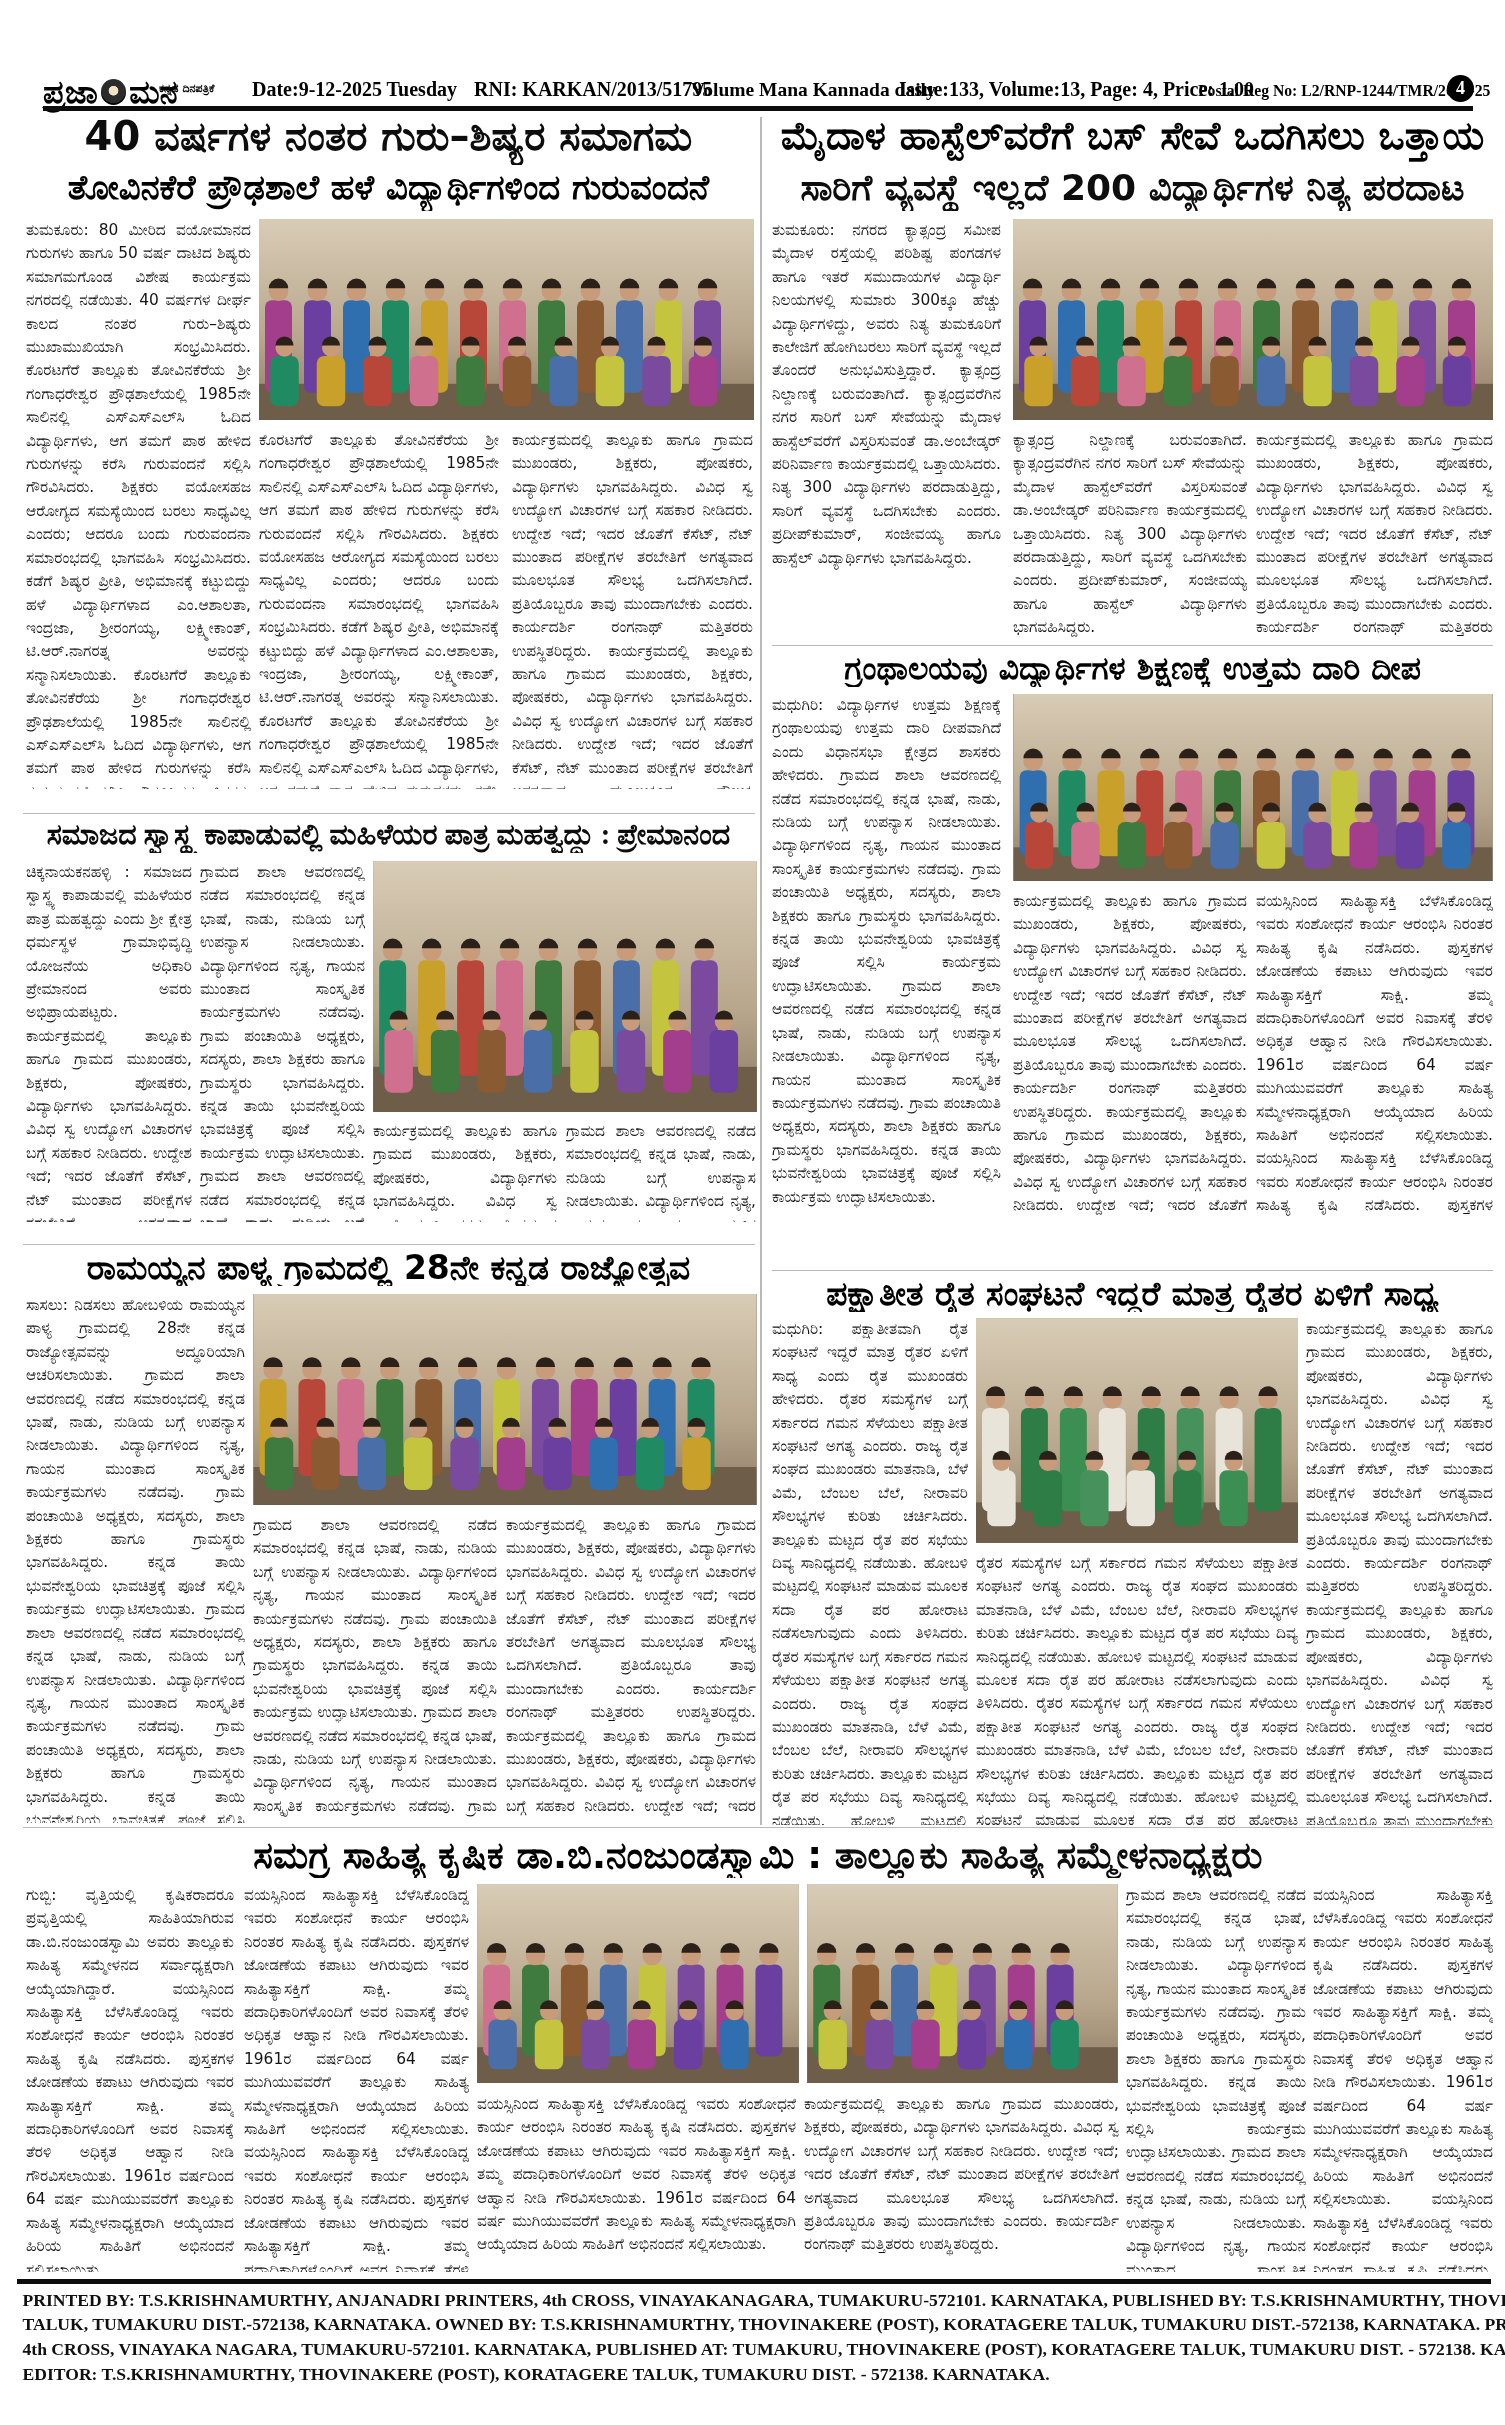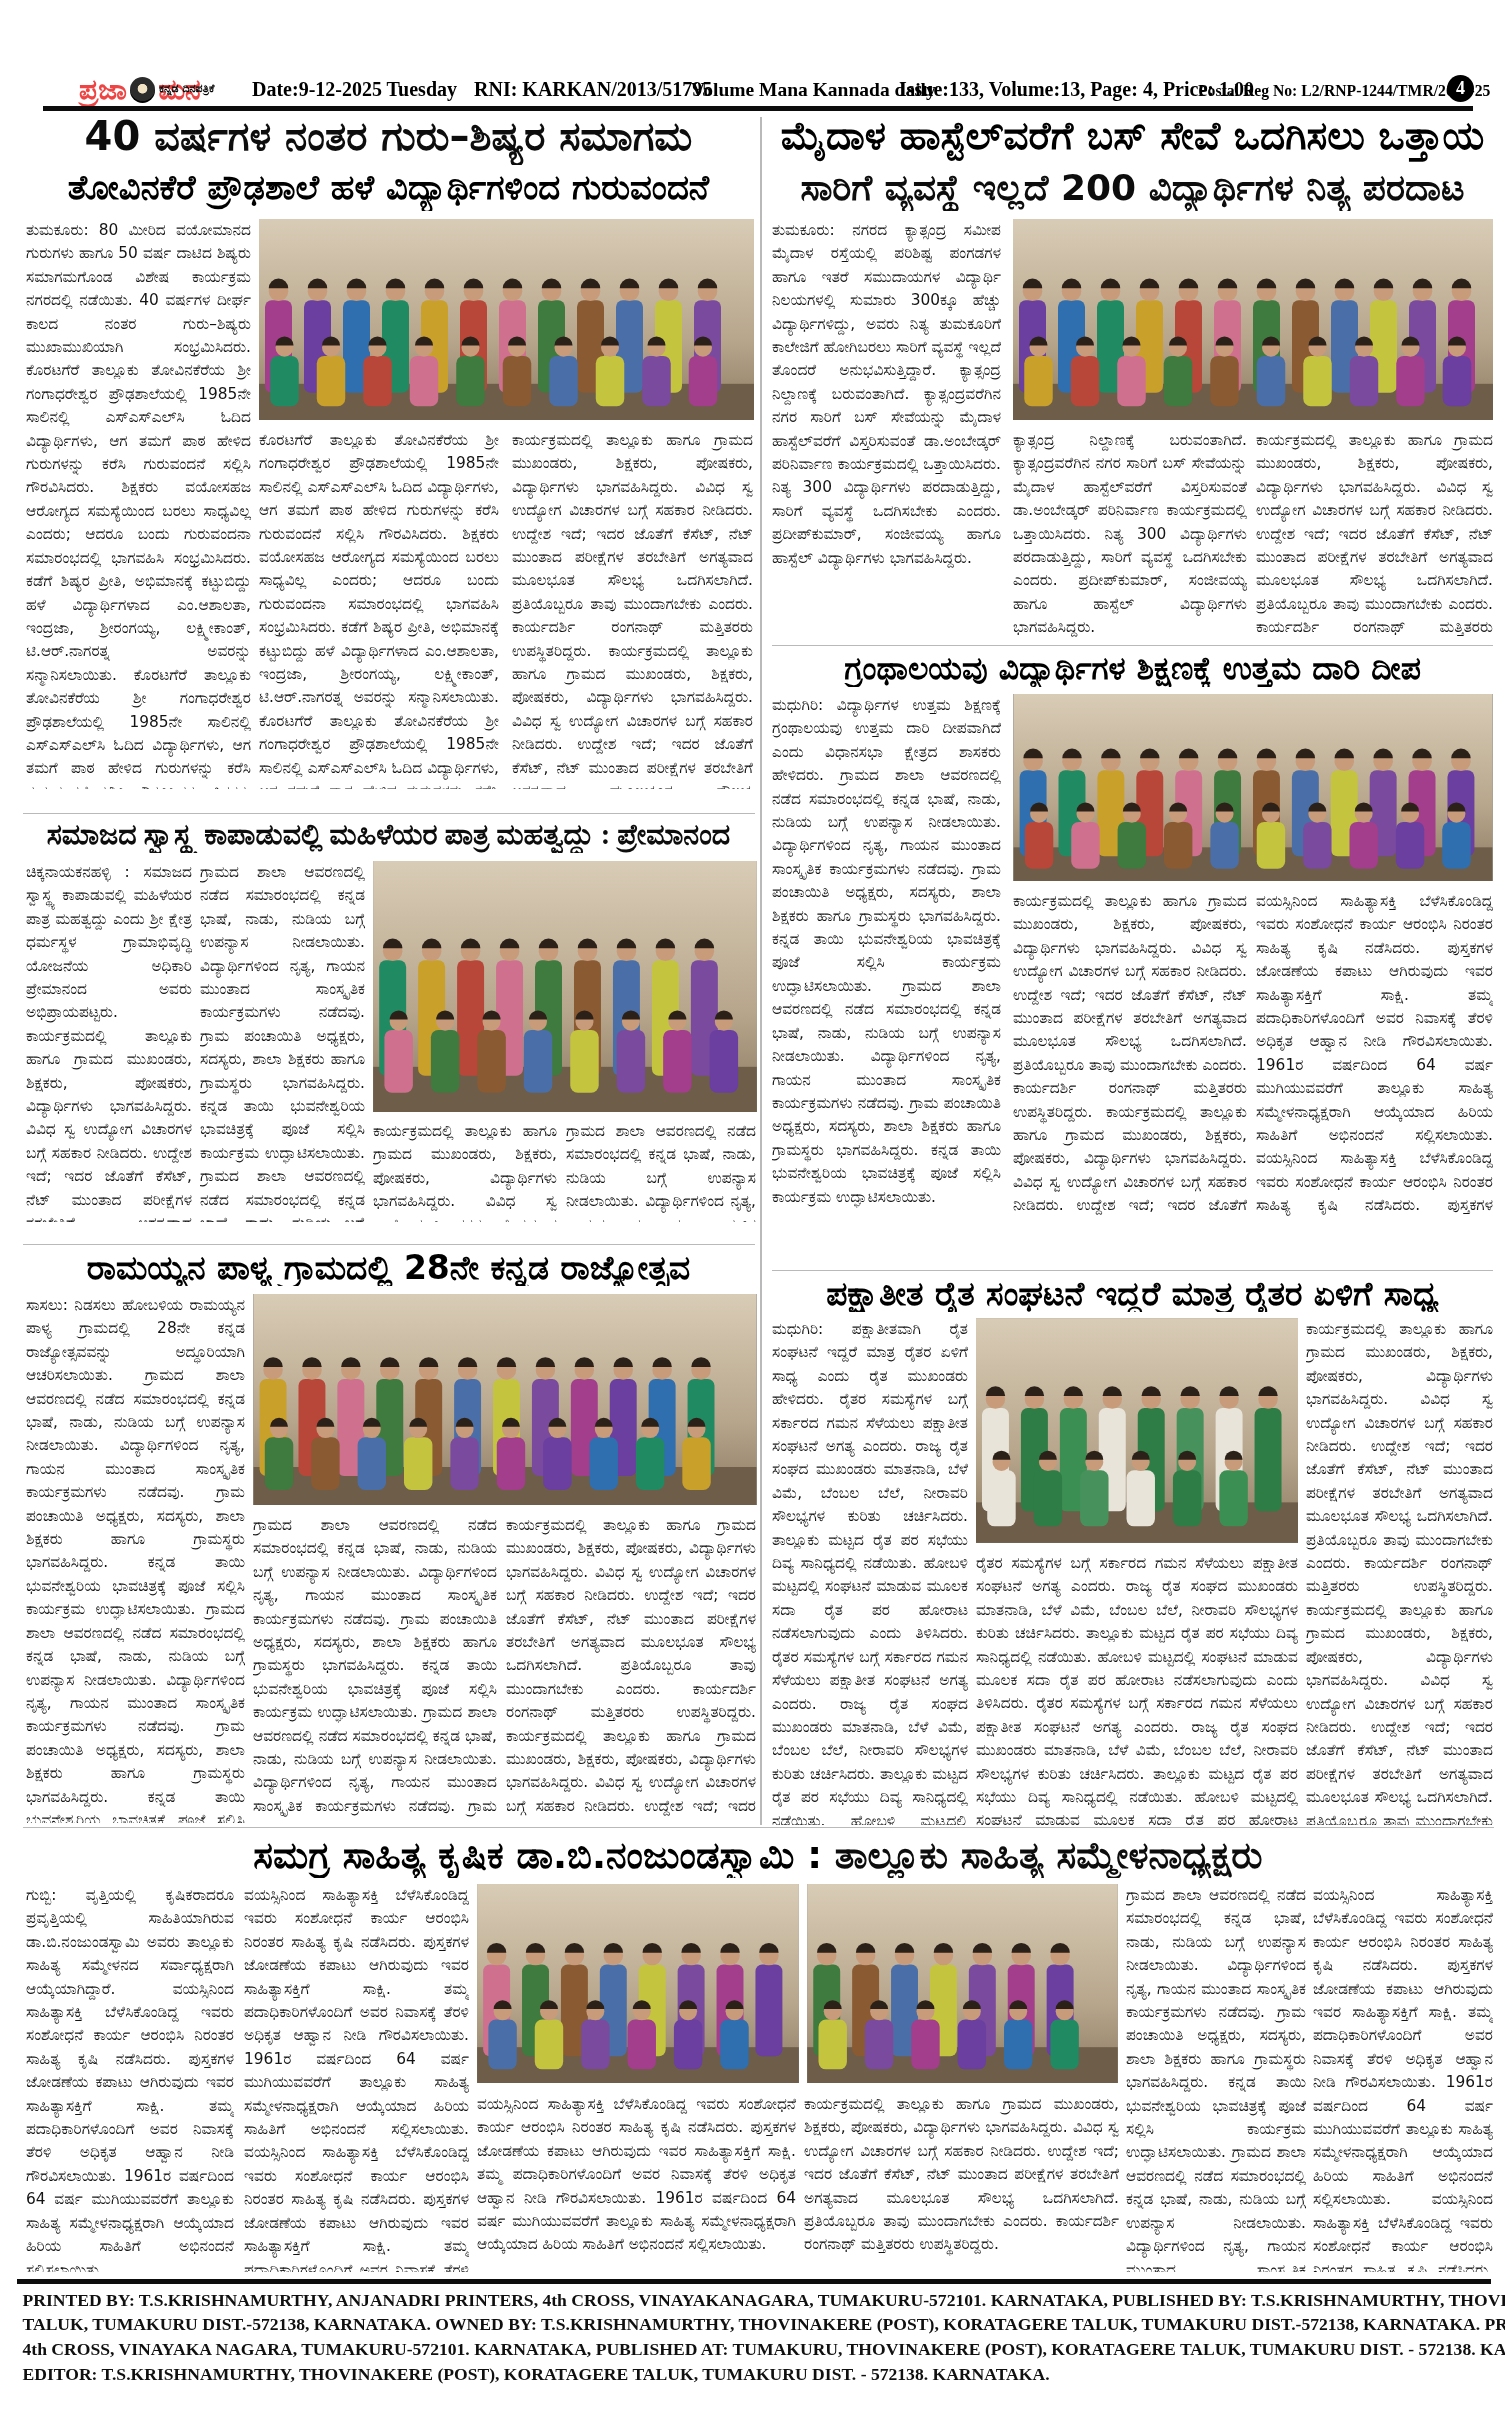--- a/index.html
+++ b/index.html
@@ -1,20 +1,20 @@
 <!DOCTYPE html>
 <html style="font-size:12px"><head>
 <meta charset="utf-8">
 <style>
   html,body{margin:0;padding:0;background:#e8e8e8;}
   .page{position:relative;width:1505px;height:2426px;background:#ffffff;margin:0 auto;
         font-family:"DejaVu Sans",sans-serif;color:#111;overflow:hidden;}
   .abs{position:absolute;}
   
-  .mast-kn{font-weight:bold;font-size:28px;color:#ef4444;white-space:nowrap;display:flex;align-items:center;gap:3px;margin-left:36px;}
+  .mast-kn{font-weight:bold;font-size:32px;color:#000000;white-space:nowrap;display:flex;align-items:center;gap:3px;}
   .emblem{width:25.5px;height:25.5px;border-radius:50%;display:inline-block;
           background:radial-gradient(circle at 50% 45%, #f2e2c4 0 4.5px, #2b2b2b 5.2px 12px, #000 12.7px);}
   .mast-sub{font-weight:bold;font-size:11px;color:#000;white-space:nowrap;}
   .mast-en{font-family:"Liberation Serif",serif;font-weight:bold;font-size:20px;white-space:nowrap;color:#000;}
   .mast-en.small{font-size:15.7px;}
   .mast-en.brand{font-size:19.5px;}
   .badge{width:27px;height:27px;border-radius:50%;background:#000;color:#fff;display:flex;
          align-items:center;justify-content:center;font-family:"Liberation Serif",serif;
          font-weight:bold;font-size:18px;}
   .rule{background:#0d0d0d;}

